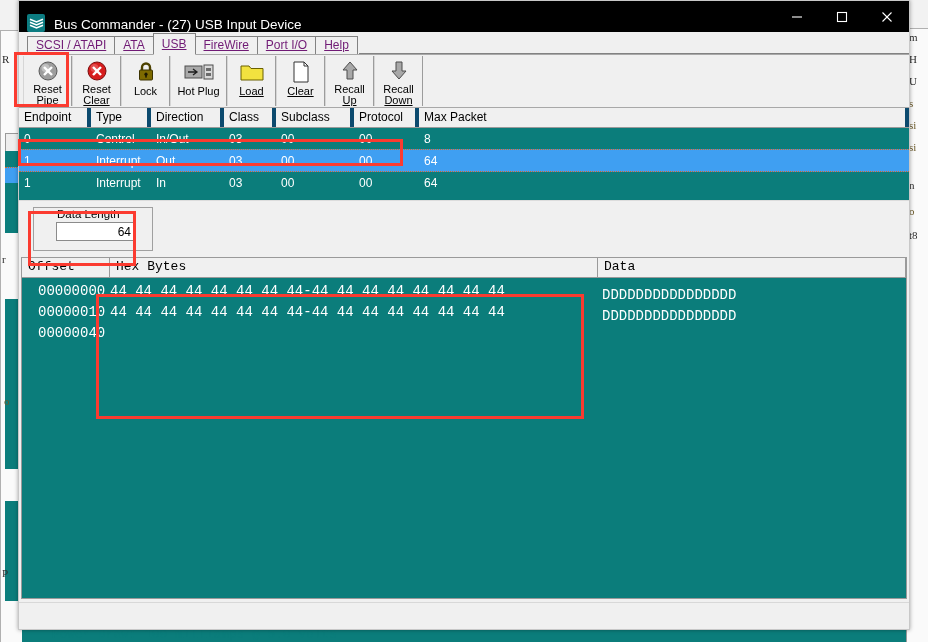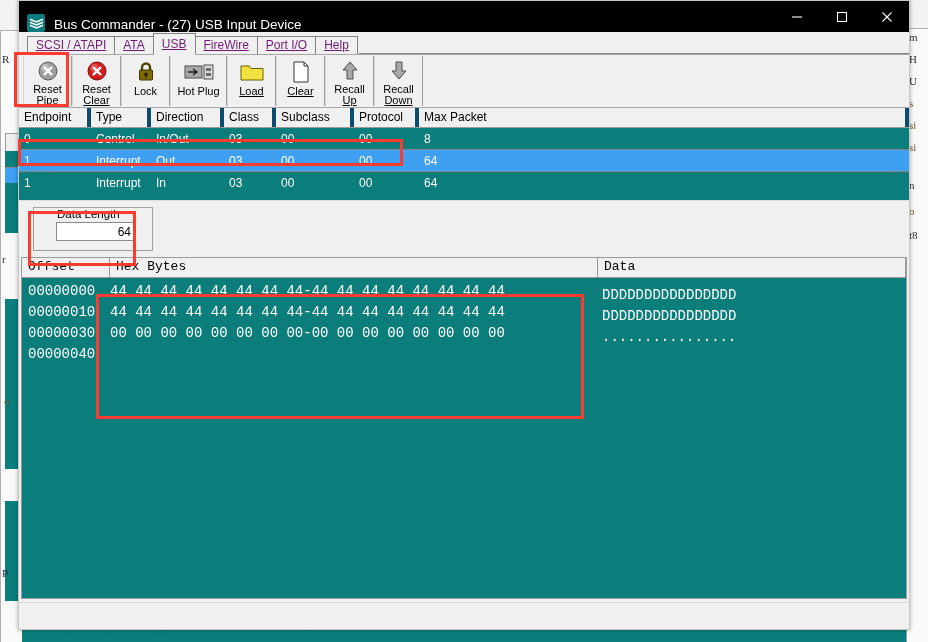--- a/index.html
+++ b/index.html
@@ -161,21 +161,21 @@
     font-family: "Liberation Mono", monospace; font-size: 13px; color: #000;
     line-height: 18px; border-right: 1px solid #9a9a9a;
     padding-left: 6px; box-sizing: border-box; white-space: nowrap; overflow: hidden;
   }
   #hexbody { flex: 1; background: #0b7d7b; padding-top: 2px; overflow: hidden; }
   .hexrow {
     display: flex; height: 21px; align-items: center;
     font-family: "Liberation Mono", monospace; font-size: 14px;
     color: #ffffff; white-space: pre;
   }
-  .hx-off { width: 88px; padding-left: 6px; box-sizing: border-box; }
+  .hx-off { width: 88px; padding-left: 16px; box-sizing: border-box; }
   .hx-bytes { width: 488px; box-sizing: border-box; letter-spacing: 0px; }
   .hx-ascii { box-sizing: border-box; padding-left: 4px; margin-top: 9px; }
 
   
   #winstatus { flex: none; height: 26px; background: #f0f0f0; border-top: 1px solid #d8d8d8; }
 
   
   .anno {
     position: absolute; border: 3px solid #fb3b30;
     pointer-events: none; z-index: 60; box-sizing: border-box;
@@ -424,25 +424,20 @@
           <div class="hx-off">00000000</div>
           <div class="hx-bytes">44 44 44 44 44 44 44 44-44 44 44 44 44 44 44 44</div>
           <div class="hx-ascii">DDDDDDDDDDDDDDDD</div>
         </div>
         <div class="hexrow">
           <div class="hx-off">00000010</div>
           <div class="hx-bytes">44 44 44 44 44 44 44 44-44 44 44 44 44 44 44 44</div>
           <div class="hx-ascii">DDDDDDDDDDDDDDDD</div>
         </div>
         <div class="hexrow">
-          <div class="hx-off">00000030</div>
-          <div class="hx-bytes">00 00 00 00 00 00 00 00-00 00 00 00 00 00 00 00</div>
-          <div class="hx-ascii">................</div>
-        </div>
-        <div class="hexrow">
           <div class="hx-off">00000040</div>
           <div class="hx-bytes"></div>
           <div class="hx-ascii"></div>
         </div>
       </div>
     </div>
 
     <div id="winstatus"></div>
   </div>
 

